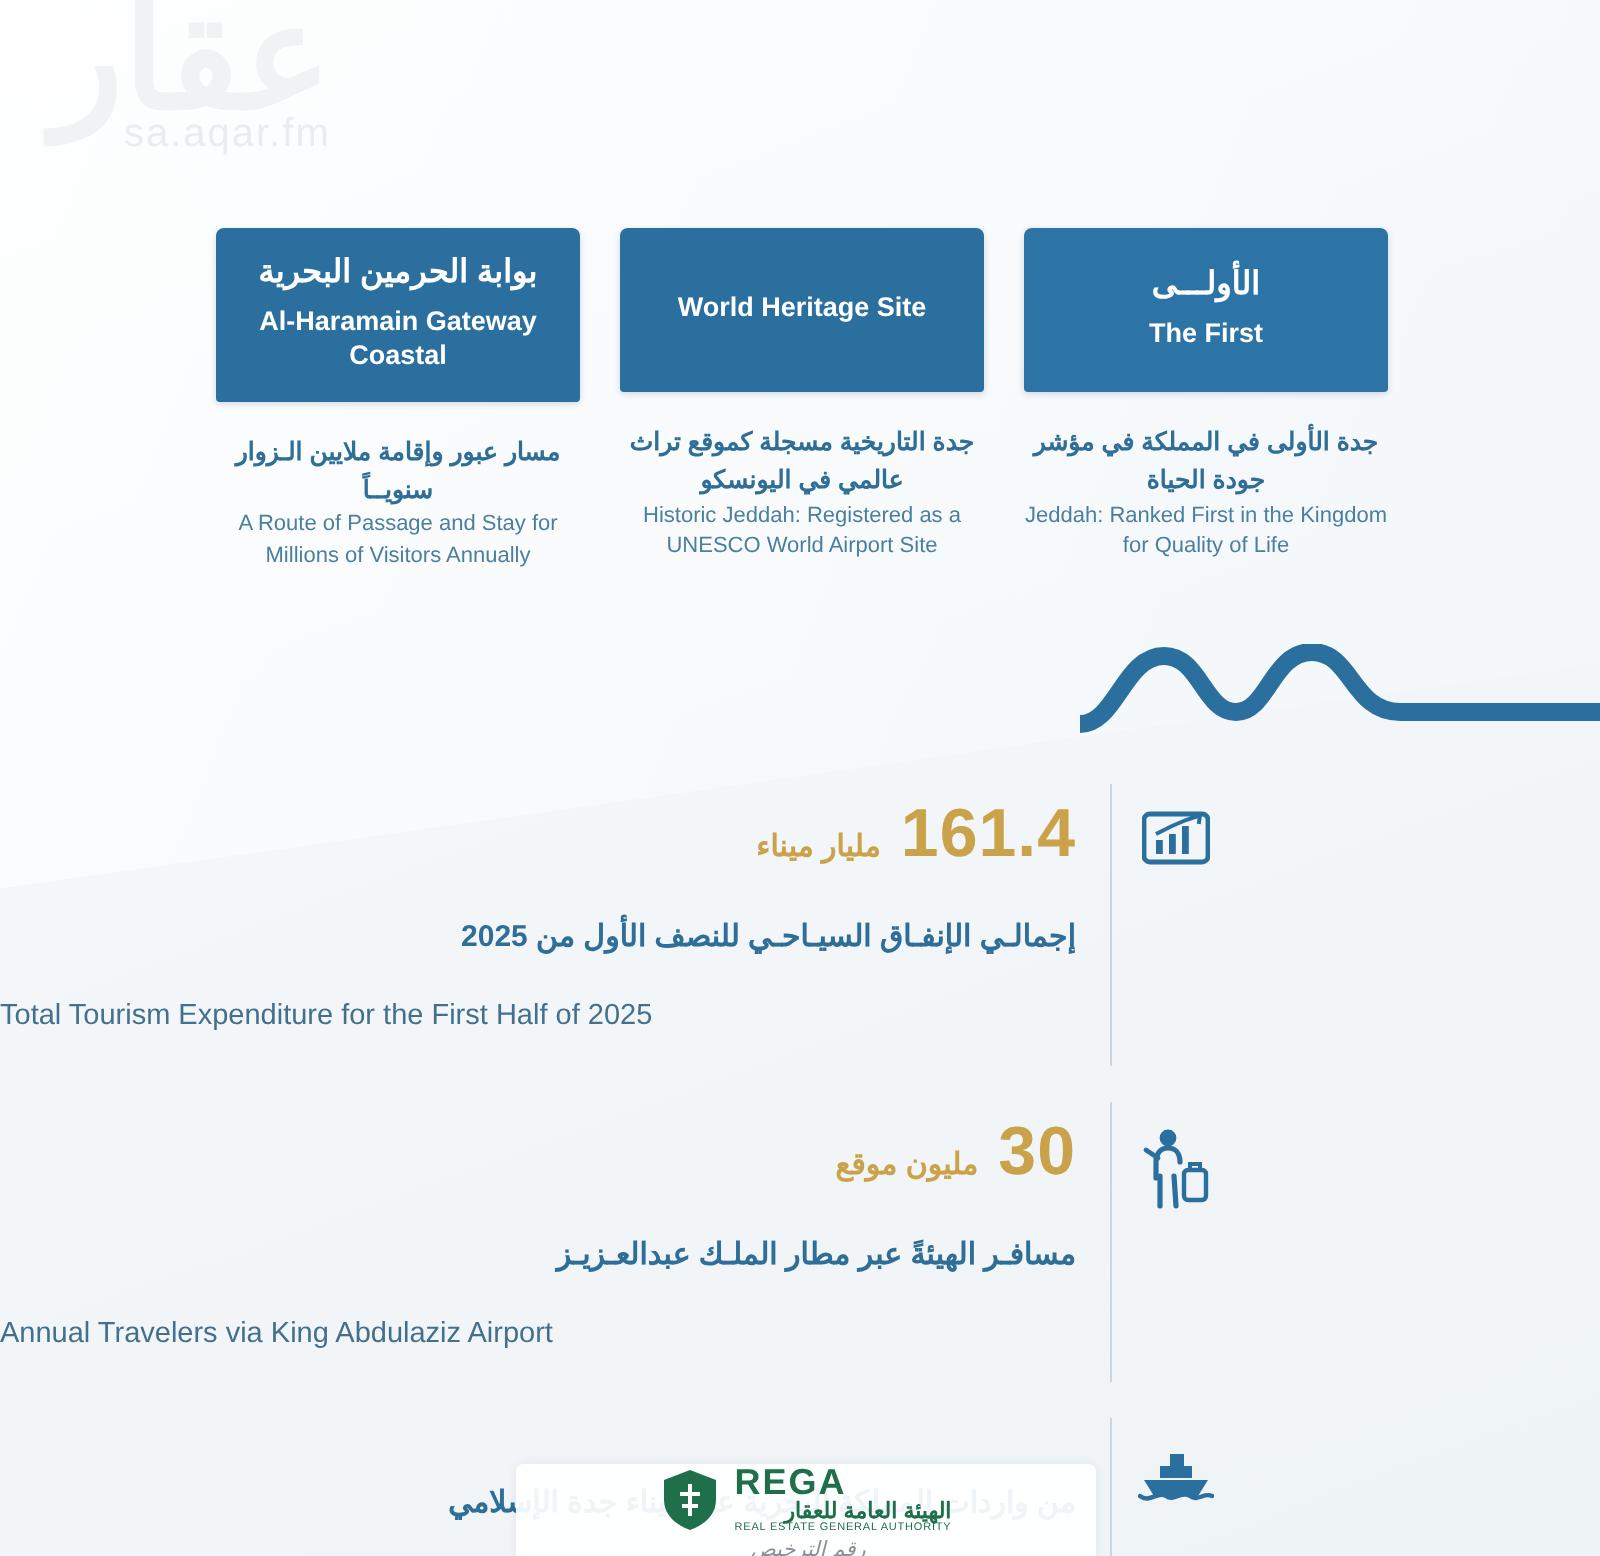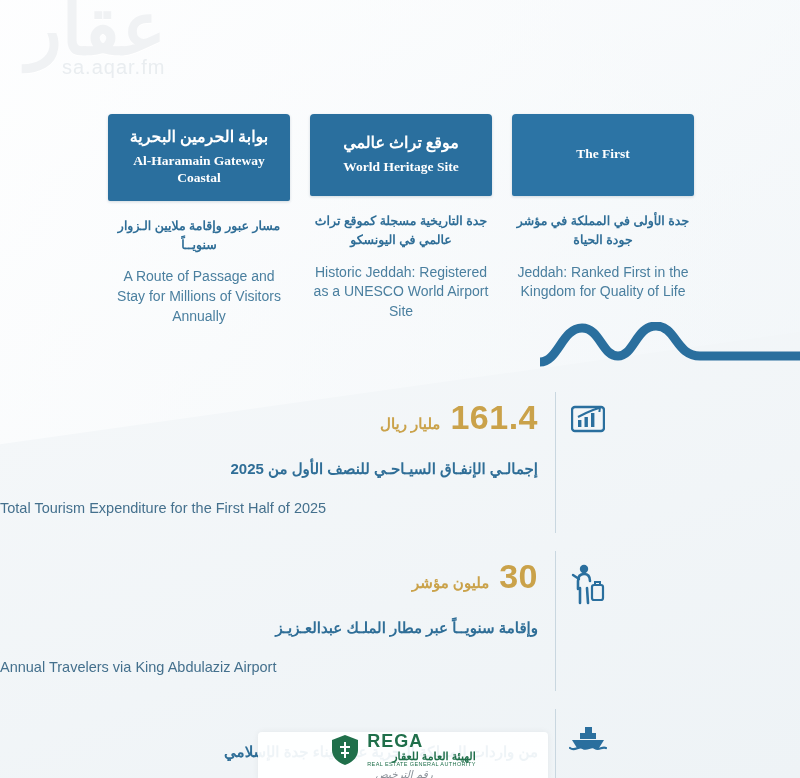--- a/index.html
+++ b/index.html
@@ -59,21 +59,20 @@
     background: #2a6f9e;
     color: #ffffff;
     border-radius: 4px 4px 2px 2px;
     padding: 12px 10px 14px 10px;
     text-align: center;
     min-height: 82px;
     display: flex;
     flex-direction: column;
     justify-content: center;
     box-shadow: 0 1px 3px rgba(20,60,90,0.18);
-    font-family: Liberation Serif, serif;
   }
   .card.first { background: #2c74a5; }
   .card-ar {
     direction: rtl;
     font-size: 16px;
     font-weight: bold;
     line-height: 1.35;
     letter-spacing: 0.5px;
     margin-bottom: 4px;
   }
@@ -86,23 +85,23 @@
   .desc-ar {
     direction: rtl;
     color: #2f6e97;
     font-size: 12.5px;
     font-weight: bold;
     line-height: 1.55;
     letter-spacing: 0.3px;
   }
   .desc-en {
     color: #4a7f9f;
-    font-size: 14px;
+    font-size: 11px;
     line-height: 1.4;
-    margin-top: 12px;
+    margin-top: 0;
   }
 
   
   .wave {
     position: absolute;
     top: 322px; right: 0px;
     width: 260px; height: 60px;
   }
 
   
@@ -237,31 +236,31 @@
 <div class="page">
   <div class="sheen"></div>
 
   <div class="watermark">عقار</div>
   <div class="watermark-sub">sa.aqar.fm</div>
 
   <div class="cards">
 
     <div class="card-col">
       <div class="card first">
+        <div class="card-ar">الأولـــى</div>
         <div class="card-en">The First</div>
       </div>
       <div class="card-desc">
         <div class="desc-ar">جدة الأولى في المملكة في مؤشر جودة الحياة</div>
         <div class="desc-en">Jeddah: Ranked First in the Kingdom for Quality of Life</div>
       </div>
     </div>
 
     <div class="card-col">
       <div class="card">
-        <div class="card-ar">موقع تراث عالمي</div>
         <div class="card-en">World Heritage Site</div>
       </div>
       <div class="card-desc">
         <div class="desc-ar">جدة التاريخية مسجلة كموقع تراث عالمي في اليونسكو</div>
         <div class="desc-en">Historic Jeddah: Registered as a UNESCO World Airport Site</div>
       </div>
     </div>
 
     <div class="card-col">
       <div class="card">
@@ -290,21 +289,21 @@
           <rect x="7" y="16" width="3.4" height="7" fill="#2a6f9e"></rect>
           <rect x="13.5" y="13" width="3.4" height="10" fill="#2a6f9e"></rect>
           <rect x="20" y="9" width="3.4" height="14" fill="#2a6f9e"></rect>
           <path d="M7 13 L15 9 L22 6 L28 4" fill="none" stroke="#2a6f9e" stroke-width="2"></path>
           <path d="M24 4 L29 3.2 L28.4 8" fill="none" stroke="#2a6f9e" stroke-width="2"></path>
         </svg>
       </div>
       <div class="stat-body">
         <div class="stat-top">
           <span class="stat-number">161.4</span>
-          <span class="stat-unit">مليار ريال</span>
+          <span class="stat-unit">مليار ميناء</span>
         </div>
         <div class="stat-ar">إجمالـي الإنفـاق السيـاحـي للنصف الأول من 2025</div>
         <div class="stat-en">Total Tourism Expenditure for the First Half of 2025</div>
       </div>
     </div>
 
     <div class="stat">
       <div class="divider"></div>
       <div class="stat-icon">
         <svg width="34" height="44" viewBox="0 0 34 44">
@@ -312,23 +311,23 @@
           <path d="M13 11 C9 11 7 14 7 18 L7 26 M13 11 C17 11 19 14 19 18" fill="none" stroke="#2a6f9e" stroke-width="2.6" stroke-linecap="round"></path>
           <path d="M9 25 L9 40 M16 25 L17 40" fill="none" stroke="#2a6f9e" stroke-width="2.6" stroke-linecap="round"></path>
           <path d="M8 16 L2 12" fill="none" stroke="#2a6f9e" stroke-width="2.4" stroke-linecap="round"></path>
           <rect x="21" y="22" width="11" height="15" rx="2" fill="none" stroke="#2a6f9e" stroke-width="2.2"></rect>
           <path d="M24 22 L24 19 L29 19 L29 22" fill="none" stroke="#2a6f9e" stroke-width="2"></path>
         </svg>
       </div>
       <div class="stat-body">
         <div class="stat-top">
           <span class="stat-number">30</span>
-          <span class="stat-unit">مليون مؤشر</span>
+          <span class="stat-unit">مليون موقع</span>
         </div>
-        <div class="stat-ar">وإقامة سنويــاً عبر مطار الملـك عبدالعـزيـز</div>
+        <div class="stat-ar">مسافـر الهيئةً عبر مطار الملـك عبدالعـزيـز</div>
         <div class="stat-en">Annual Travelers via King Abdulaziz Airport</div>
       </div>
     </div>
 
     <div class="stat">
       <div class="divider"></div>
       <div class="stat-icon">
         <svg width="38" height="30" viewBox="0 0 38 30">
           <path d="M3 19 L35 19 L30 27 L8 27 Z" fill="#2a6f9e"></path>
           <rect x="11" y="12" width="16" height="6" fill="#2a6f9e"></rect>

